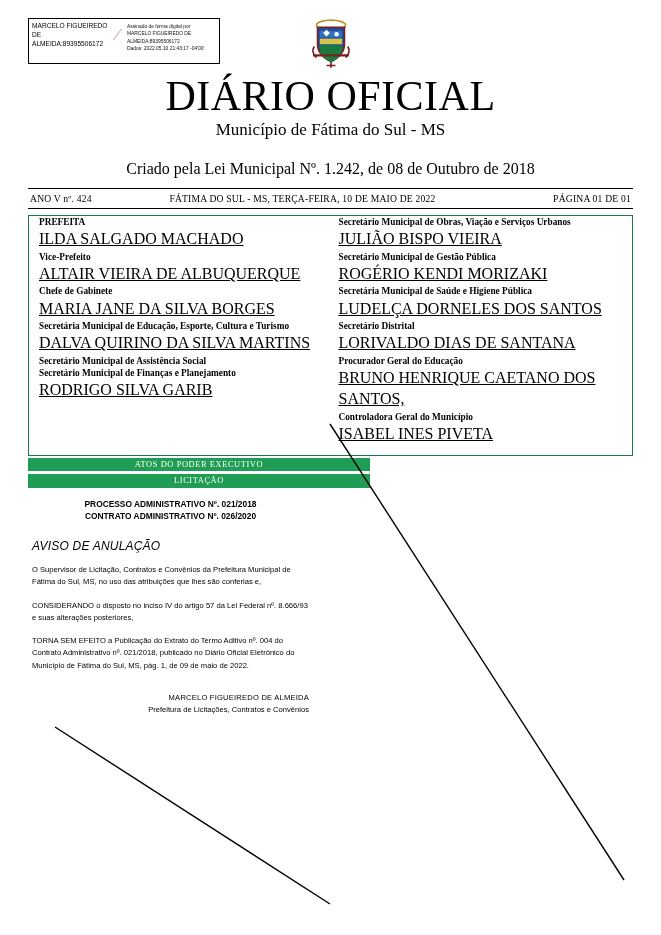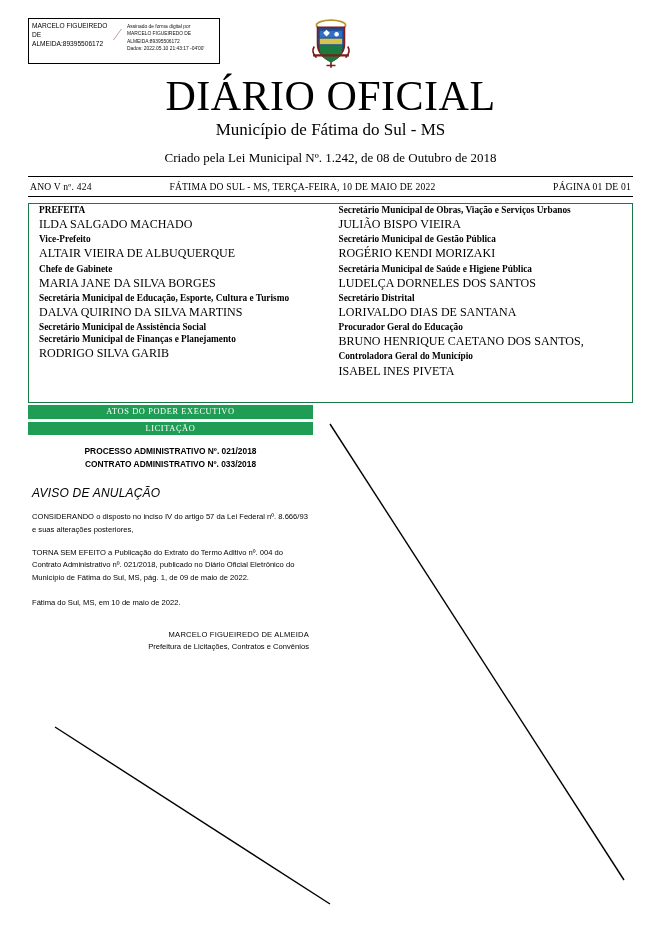--- a/index.html
+++ b/index.html
@@ -82,22 +82,22 @@
     font-size: 42px;
     letter-spacing: 0.5px;
     line-height: 1.05;
     font-family: "Liberation Serif", serif;
   }
   .do-sub {
     font-size: 17px;
     margin-top: 2px;
   }
   .do-law {
-    font-size: 13px;
-    margin-top: 10px;
+    font-size: 16px;
+    margin-top: 20px;
   }
 
   .rule {
     border-top: 1px solid #000;
     margin-top: 10px;
   }
 
   .issue-bar {
     display: flex;
     justify-content: space-between;
@@ -118,34 +118,35 @@
   }
   .col { width: 50%; box-sizing: border-box; }
   .col.left { padding-right: 8px; }
   .col.right { padding-left: 8px; }
   .off-role {
     font-size: 9.3px;
     font-weight: bold;
     line-height: 1.3;
   }
   .off-name {
-    font-size: 12px;
+    font-size: 16px;
     line-height: 1.35;
     margin-bottom: 1px;
+    text-decoration: underline;
   }
 
   
   .bar {
     background: #1f9d55;
     color: #ffffff;
     text-align: center;
     font-size: 8.4px;
     letter-spacing: 0.6px;
     padding: 2px 0 2.5px 0;
-    width: 285px;
+    width: 342px;
     margin: 0;
   }
   .bar.first { margin-top: 2px; }
   .bar.second { margin-top: 3px; }
 
   
   .act {
     width: 285px;
     box-sizing: border-box;
     padding: 0 4px;
@@ -266,26 +267,26 @@
       <div class="off-name">ISABEL INES PIVETA</div>
     </div>
   </div>
 
   <div class="bar first">ATOS DO PODER EXECUTIVO</div>
   <div class="bar second">LICITAÇÃO</div>
 
   <div class="act">
     <div class="act-head">
       <div>PROCESSO ADMINISTRATIVO Nº. 021/2018</div>
-      <div>CONTRATO ADMINISTRATIVO Nº. 033/2018</div>
+      <div>CONTRATO ADMINISTRATIVO Nº. 026/2020</div>
     </div>
     <div class="act-label">AVISO DE ANULAÇÃO</div>
+    <div class="act-p">O Supervisor de Licitação, Contratos e Convênios da Prefeitura Municipal de Fátima do Sul, MS, no uso das atribuições que lhes são conferias e,</div>
     <div class="act-p">CONSIDERANDO o disposto no inciso IV do artigo 57 da Lei Federal nº. 8.666/93 e suas alterações posteriores,</div>
     <div class="act-p">TORNA SEM EFEITO a Publicação do Extrato do Termo Aditivo nº. 004 do Contrato Administrativo nº. 021/2018, publicado no Diário Oficial Eletrônico do Município de Fátima do Sul, MS, pág. 1, de 09 de maio de 2022.</div>
-    <div class="act-p tight">Fátima do Sul, MS, em 10 de maio de 2022.</div>
     <div class="act-sign">
       <div class="nm">MARCELO FIGUEIREDO DE ALMEIDA</div>
       <div>Prefeitura de Licitações, Contratos e Convênios</div>
     </div>
   </div>
 
   <svg class="diagonals">
     <line x1="330" y1="424" x2="624" y2="880" stroke="#000" stroke-width="1.4"></line>
     <line x1="55" y1="727" x2="330" y2="904" stroke="#000" stroke-width="1.4"></line>
   </svg>

